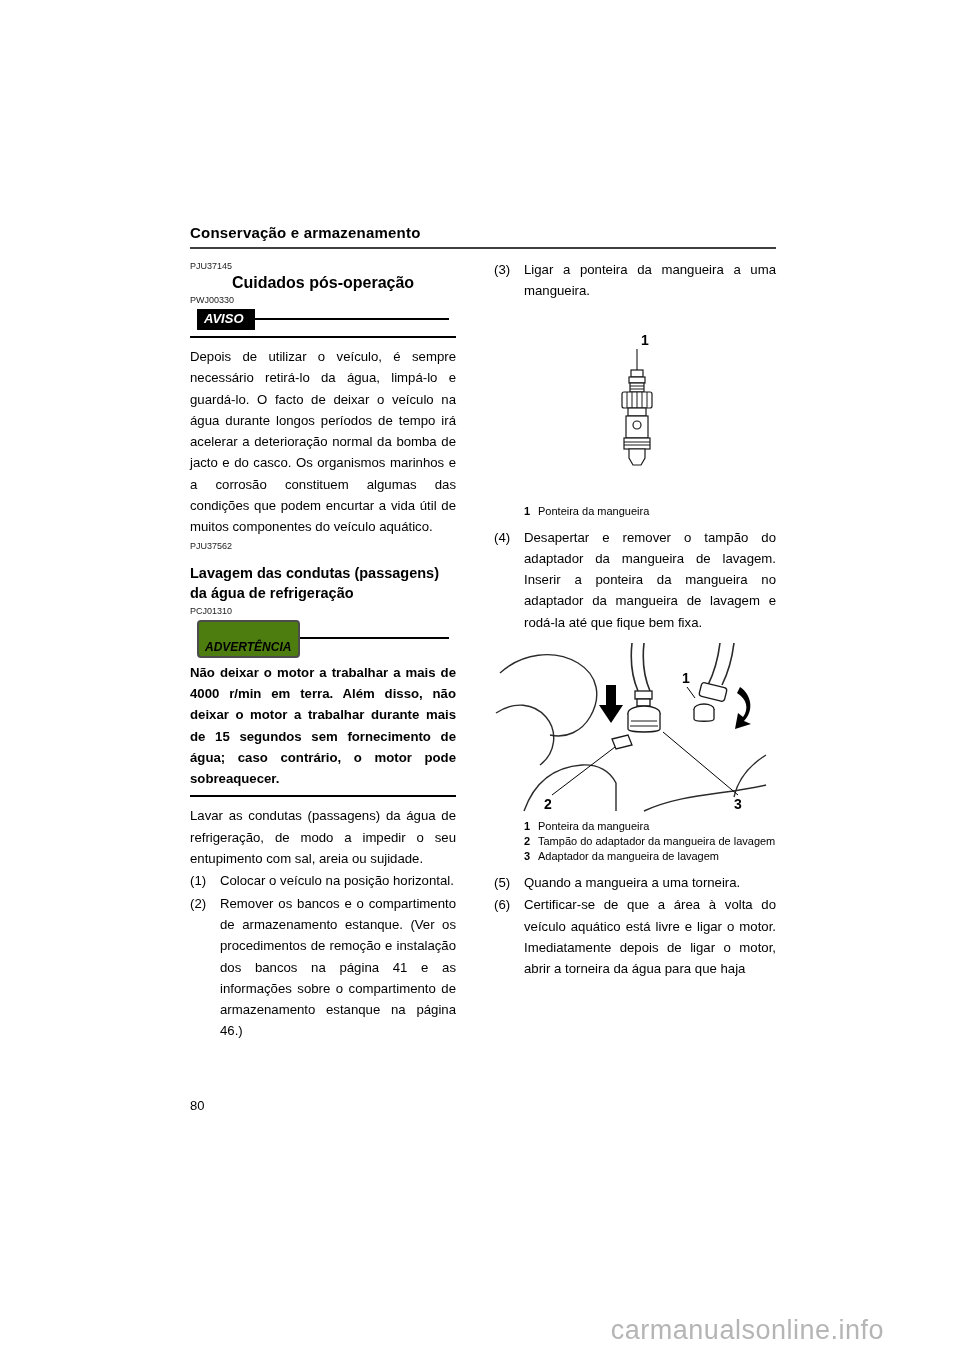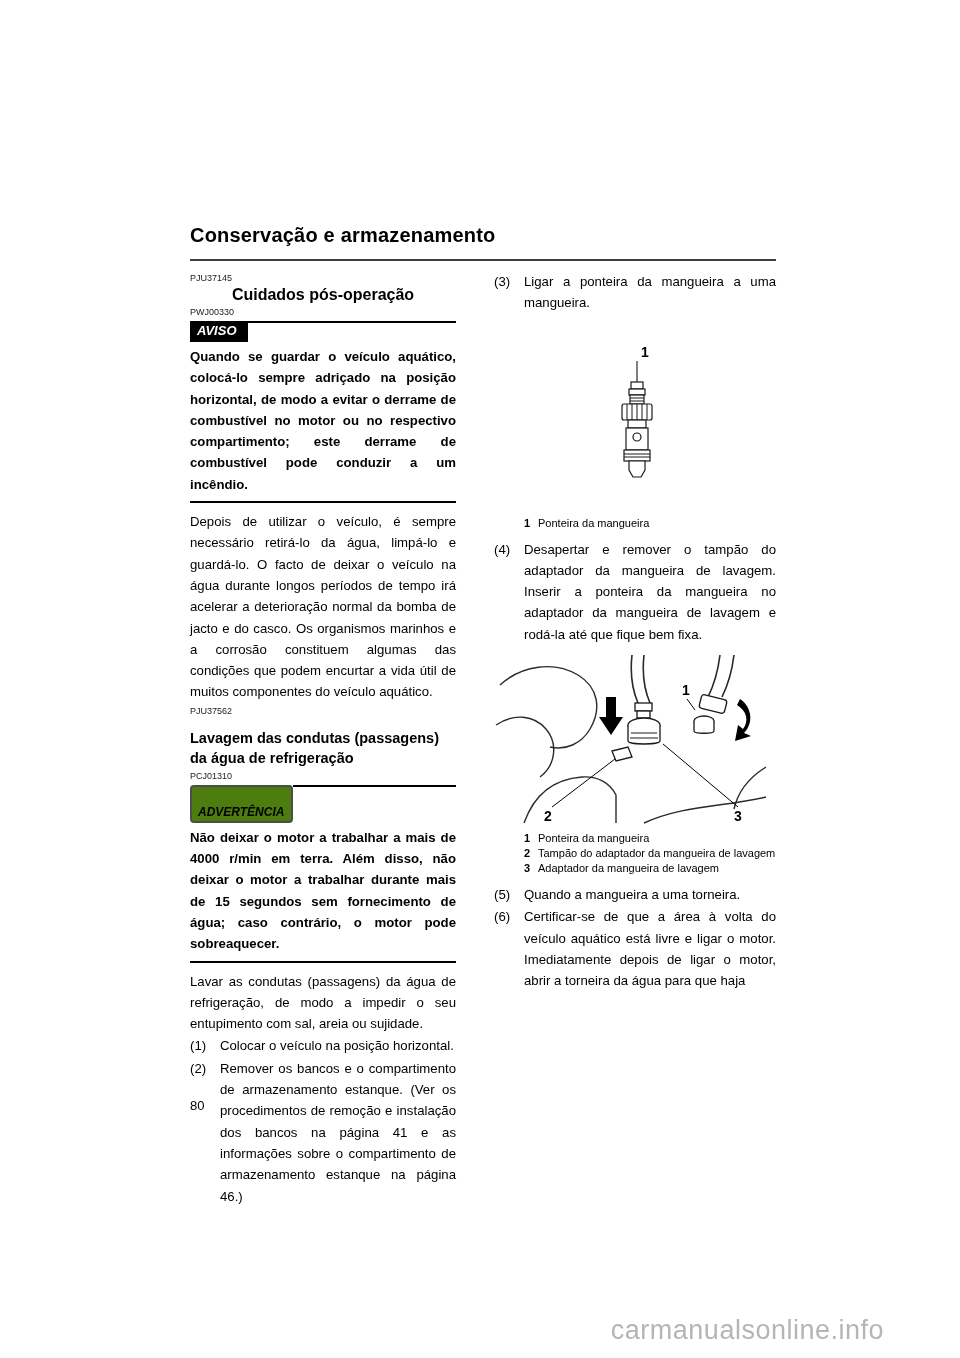--- a/index.html
+++ b/index.html
@@ -1,33 +1,33 @@
 <!DOCTYPE html>
 <html><head>
 <meta charset="utf-8">
 <style>
   * { margin:0; padding:0; box-sizing:border-box; }
   html,body { background:#ffffff; }
   body { font-family:"Liberation Sans", sans-serif; color:#000; }
   .page { position:relative; width:960px; height:1358px; background:#fff; overflow:hidden; }
 
   .doc { position:absolute; left:190px; top:224px; width:586px; }
-  .doc-title { font-size:20px; font-weight:bold; padding-bottom:12px; border-bottom:2px solid #3f3f3f; letter-spacing:0.2px; }
+  .doc-title { font-size:15px; font-weight:bold; padding-bottom:6px; border-bottom:2px solid #3f3f3f; letter-spacing:0.2px; }
 
   .columns { display:flex; gap:38px; margin-top:9px; }
   .col { width:282px; }
 
   .code { font-size:9px; color:#222; margin-top:3px; line-height:11px; }
   .sec1-title { font-size:16px; font-weight:bold; text-align:center; margin:2px 0 1px; }
   .sec2-title { font-size:14.5px; font-weight:bold; line-height:20px; margin:11px 0 2px; text-align:left; }
 
   .body { font-size:13.2px; line-height:21.3px; text-align:justify; margin-top:2px; }
   .bold { font-weight:bold; }
 
-  .warn-head { display:flex; align-items:flex-start; margin:3px 0 4px; }
+  .warn-head { display:flex; align-items:center; margin:3px 7px 4px; }
   .aviso-box { background:#000; color:#fff; font-weight:bold; font-style:italic; font-size:13px; line-height:16px; padding:2px 11px 3px 7px; }
   .adv-box { border:2px solid #4c4c4c; border-radius:4px; font-weight:bold; font-style:italic; font-size:12px; line-height:14px; padding:18px 7px 2px 6px; color:#000; background:#4d7c0f; }
   .head-line { flex:1; border-bottom:2px solid #000; margin-bottom:1px; }
 
   .rule { border:none; border-top:2px solid #000; margin:6px 0 8px; }
 
   .step { display:flex; font-size:13.2px; line-height:21.3px; margin-top:1px; }
   .step-num { width:30px; flex-shrink:0; }
   .step-text { flex:1; text-align:justify; }
 
@@ -57,21 +57,20 @@
 
       <div class="col">
         <div class="code">PJU37145</div>
         <div class="sec1-title">Cuidados pós-operação</div>
         <div class="code">PWJ00330</div>
 
         <div class="warn-head">
           <span class="aviso-box">AVISO</span>
           <span class="head-line"></span>
         </div>
-        <p class="body bold">Quando se guardar o veículo aquático, colocá-lo sempre adriçado na posição horizontal, de modo a evitar o derrame de combustível no motor ou no respectivo compartimento; este derrame de combustível pode conduzir a um incêndio.</p>
         <hr class="rule">
 
         <p class="body">Depois de utilizar o veículo, é sempre necessário retirá-lo da água, limpá-lo e guardá-lo. O facto de deixar o veículo na água durante longos períodos de tempo irá acelerar a deterioração normal da bomba de jacto e do casco. Os organismos marinhos e a corrosão constituem algumas das condições que podem encurtar a vida útil de muitos componentes do veículo aquático.</p>
 
         <div class="code">PJU37562</div>
         <div class="sec2-title">Lavagem das condutas (passagens) da água de refrigeração</div>
         <div class="code">PCJ01310</div>
 
         <div class="warn-head">
           <span class="adv-box">ADVERTÊNCIA</span>

